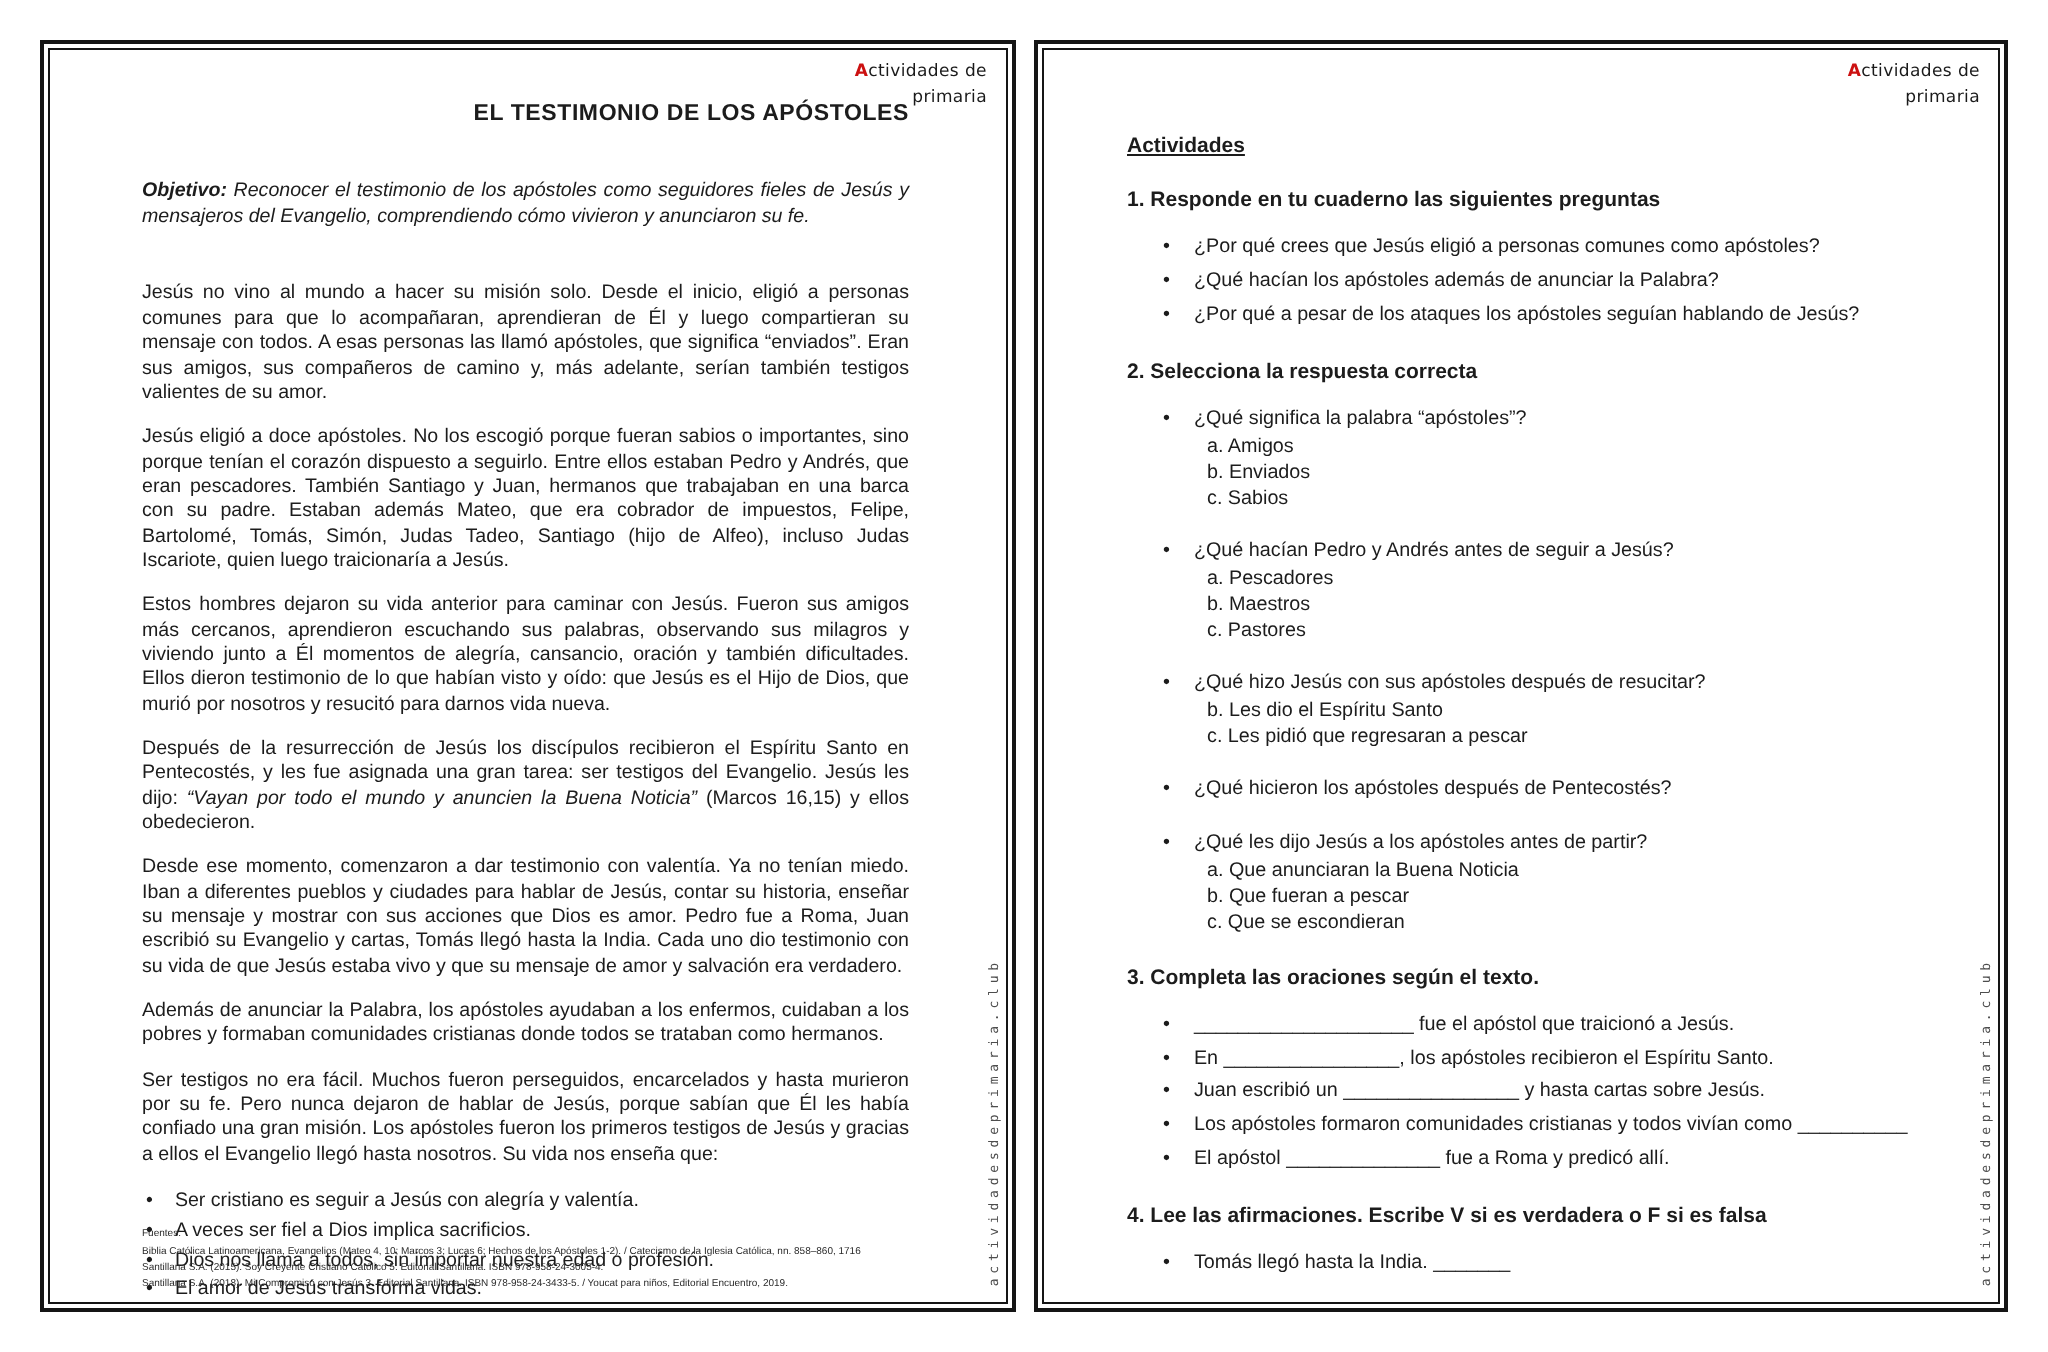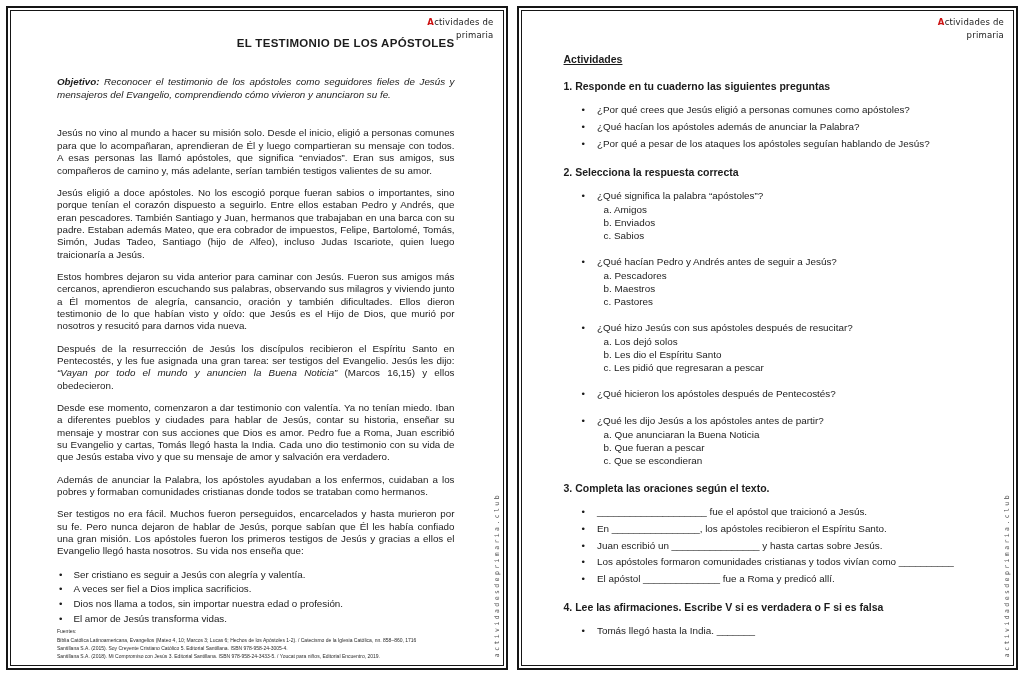--- a/index.html
+++ b/index.html
@@ -1,17 +1,17 @@
 <!DOCTYPE html>
 <html><head>
 <meta charset="utf-8">
 <style>
   html,body{margin:0;padding:0;background:#ffffff;}
   body{width:1024px;height:676px;overflow:hidden;font-family:"Liberation Sans",sans-serif;color:#1c1c1c;}
-  .sheet{display:flex;gap:9px;width:1024px;height:676px;padding:6px;box-sizing:border-box;border-radius:28px;}
+  .sheet{display:flex;gap:9px;width:1024px;height:676px;padding:20px;box-sizing:border-box;border-radius:28px;}
   .page{flex:1;position:relative;border:2px solid #151515;background:#fff;box-sizing:border-box;}
   .page-inner{position:absolute;inset:2px;border:1px solid #151515;box-sizing:border-box;overflow:hidden;background:#fff;}
   .inner-left{padding:12px 48px 30px 46px;}
   .inner-right{padding:42px 30px 10px 42px;}
 
   .brand{position:absolute;top:5px;right:9px;text-align:right;font-family:"DejaVu Sans",sans-serif;font-size:8.5px;line-height:1.55;color:#1a1a1a;letter-spacing:.2px;}
   .brand .accent{font-weight:bold;}
 
   .watermark{position:absolute;right:2px;bottom:8px;writing-mode:vertical-rl;transform:rotate(180deg);font-family:"DejaVu Sans Mono",monospace;font-size:6.5px;letter-spacing:2.4px;color:#4d4d4d;}
 
@@ -144,21 +144,20 @@
                 <div>b. Maestros</div>
                 <div>c. Pastores</div>
               </div>
             </div>
             <div class="mcq">
               <div class="q-line">
                 <span class="dot">•</span>
                 <span>¿Qué hizo Jesús con sus apóstoles después de resucitar?</span>
               </div>
               <div class="opts">
-                <div>a. Los dejó solos</div>
                 <div>b. Les dio el Espíritu Santo</div>
                 <div>c. Les pidió que regresaran a pescar</div>
               </div>
             </div>
             <div class="mcq">
               <div class="q-line">
                 <span class="dot">•</span>
                 <span>¿Qué hicieron los apóstoles después de Pentecostés?</span>
               </div>
             </div>

